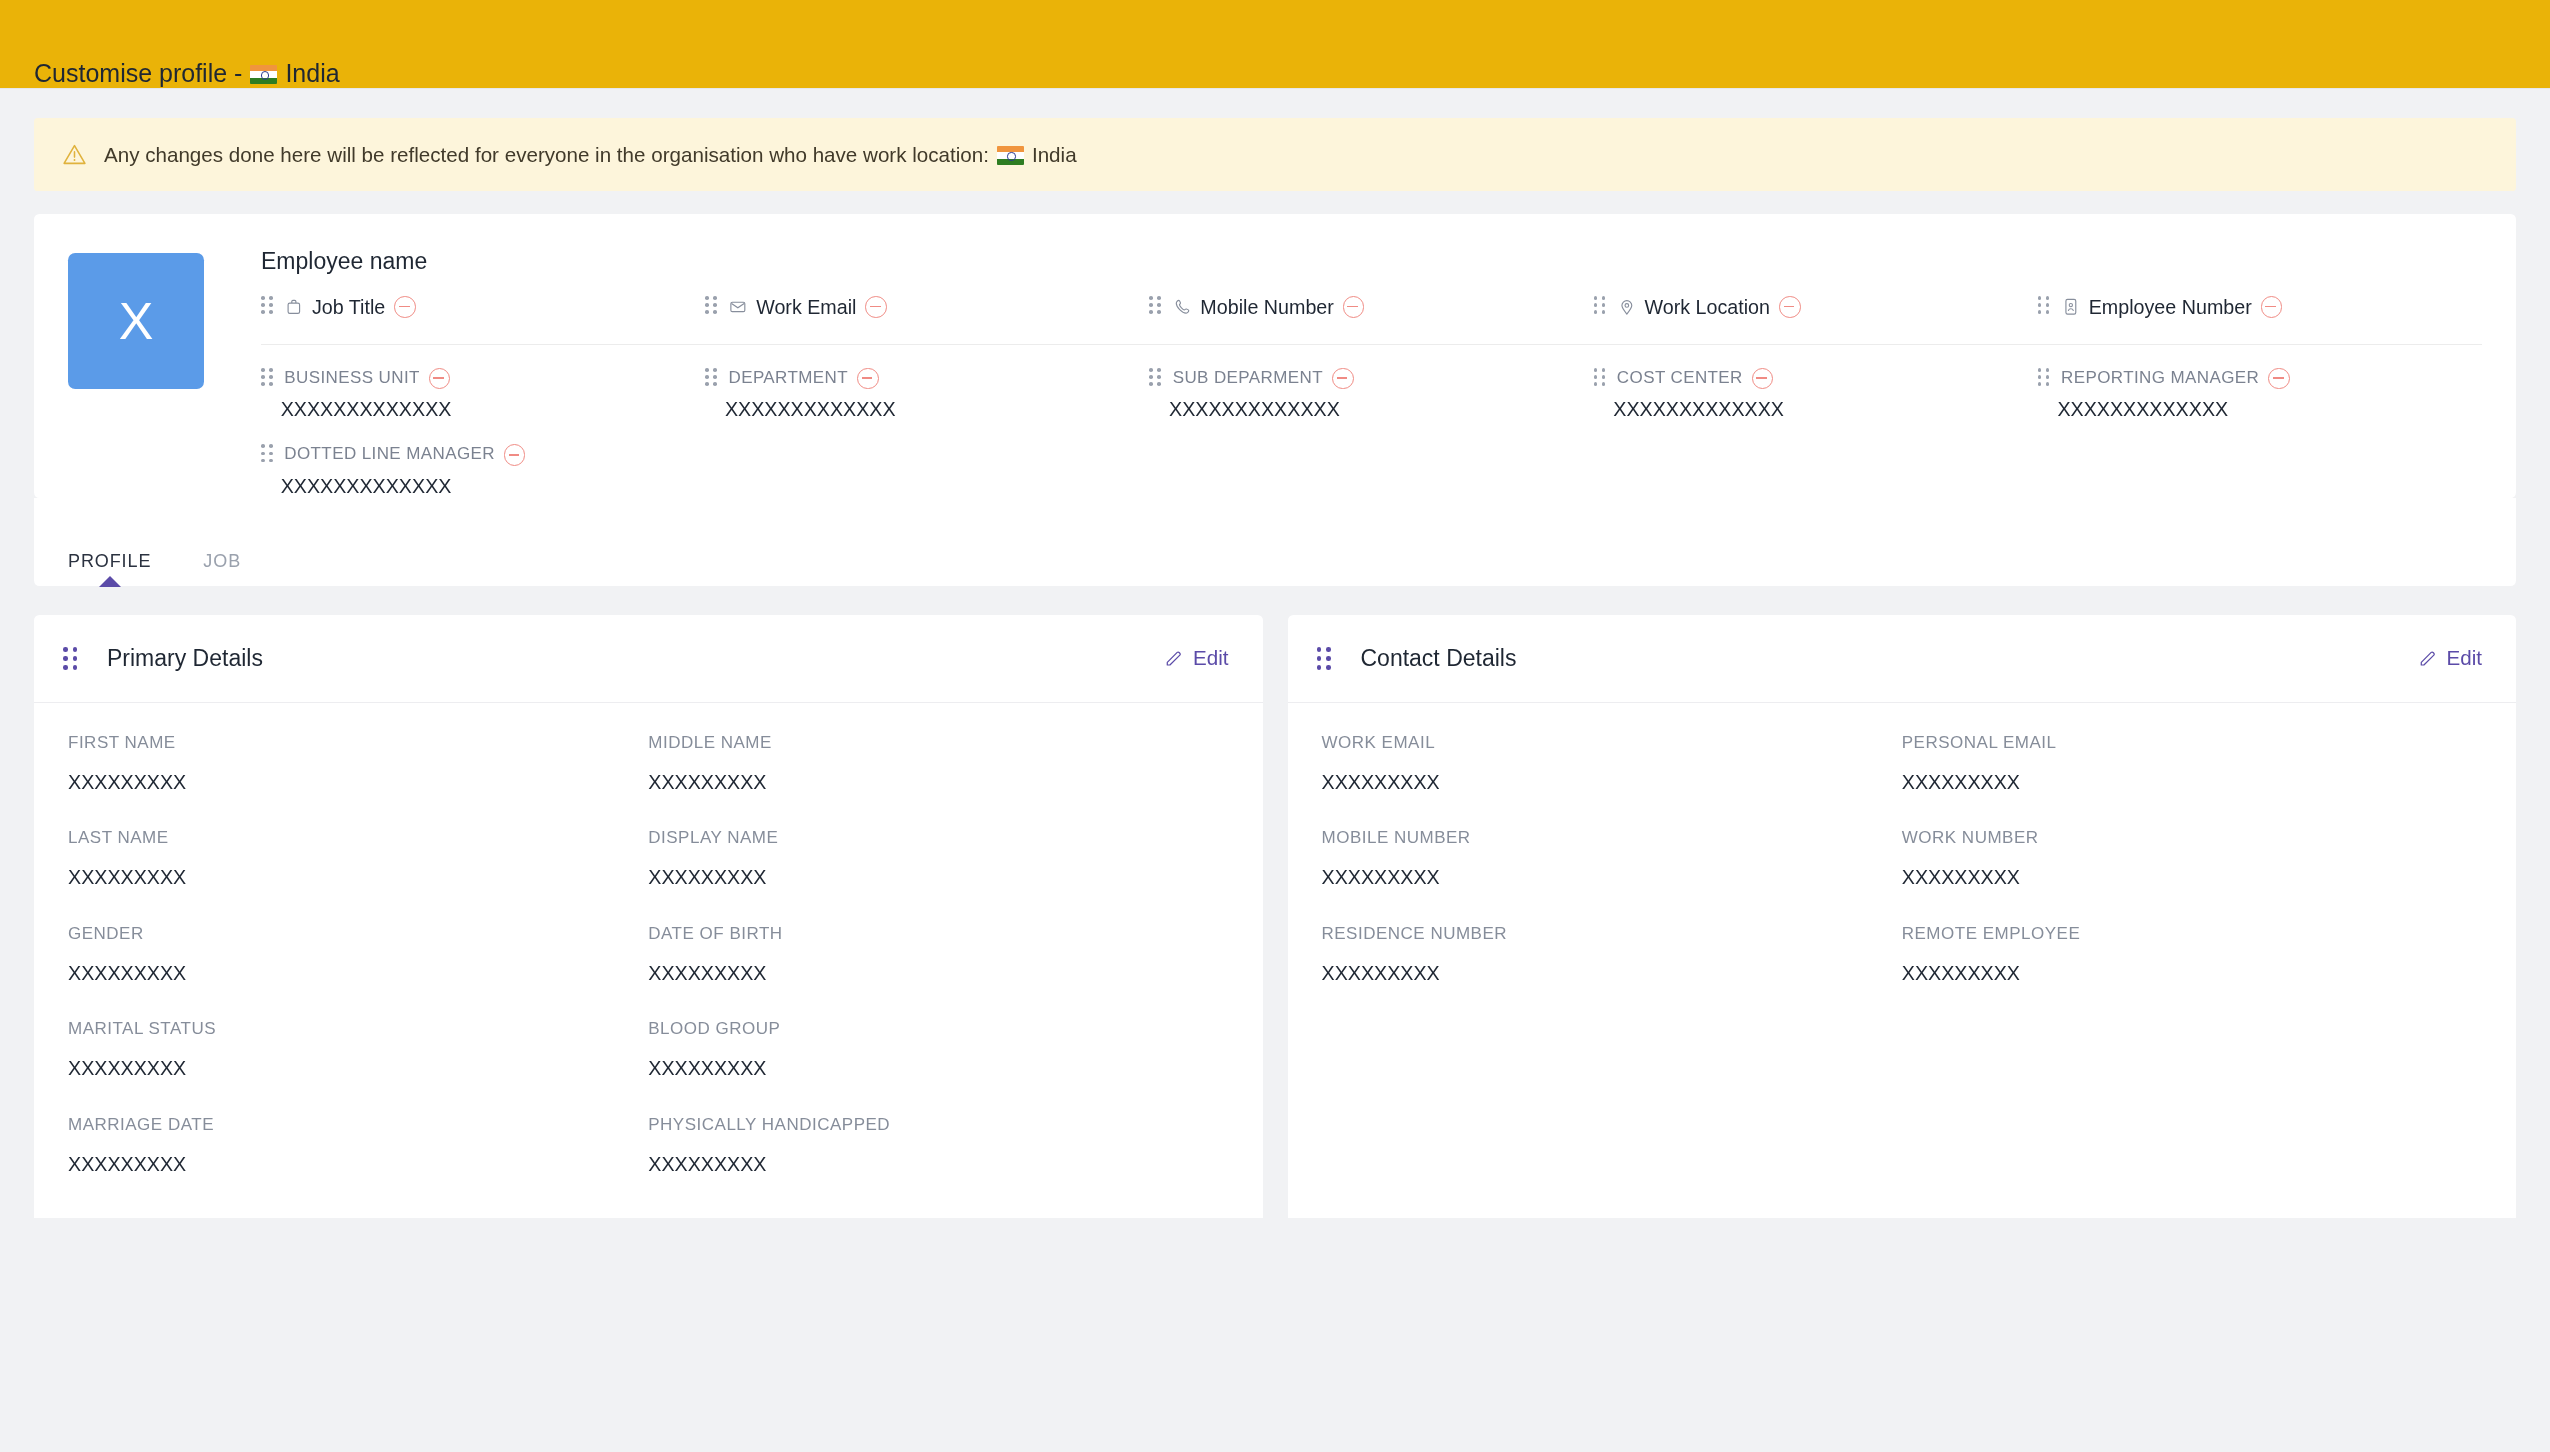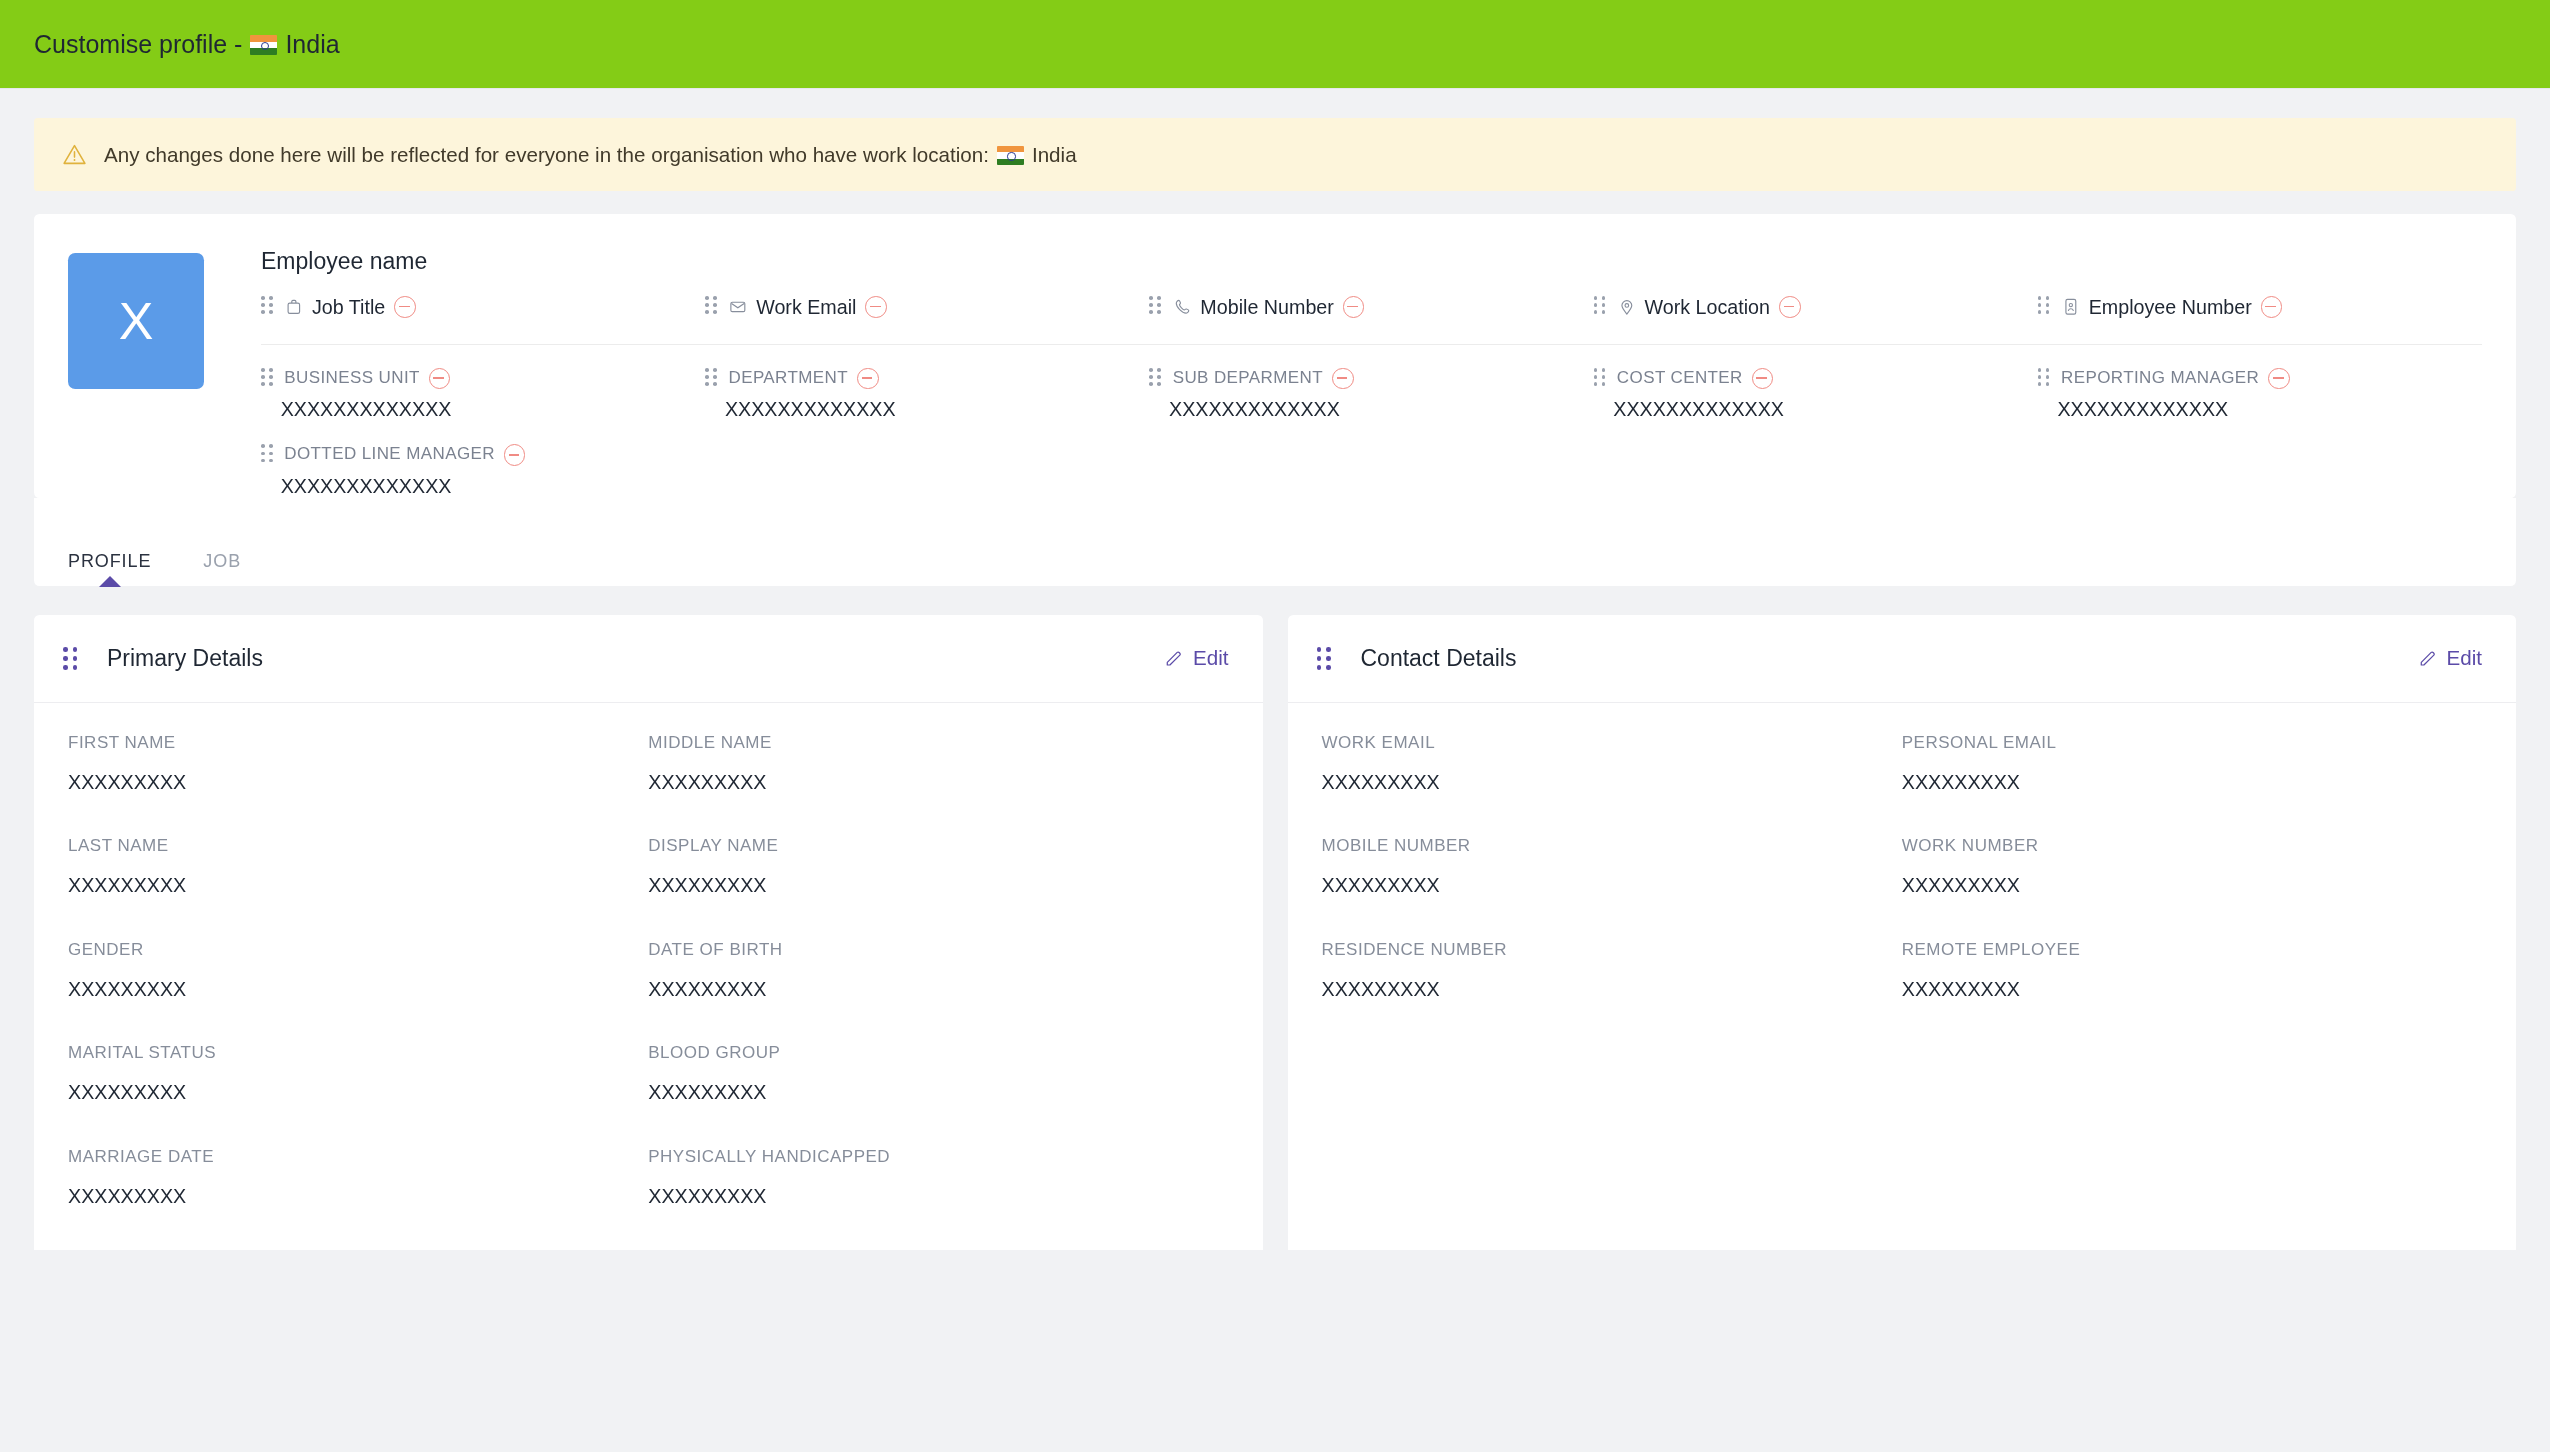--- a/index.html
+++ b/index.html
@@ -10,23 +10,23 @@
     overflow: hidden;
     background: #f1f2f4;
     font-family: "Liberation Sans", sans-serif;
     -webkit-font-smoothing: antialiased;
   }
 
   
   .topbar {
     position: relative;
     height: 89px;
-    background: #84cc16;
-    display: flex;
-    align-items: center;
+    background: #eab308;
+    display: flex;
+    align-items: flex-end;
     padding: 0 25px 0 34px;
     border-bottom: 0.9px solid #e6e8ec;
   }
   .topbar-title {
     font-size: 25px;
     color: #1f2733;
     display: flex;
     align-items: center;
     gap: 0;
     white-space: nowrap;
@@ -277,21 +277,21 @@
     color: #5b4ba8;
     font-size: 20.6px;
     cursor: pointer;
   }
   .pencil { width: 19.7px; height: 19.7px; }
 
   .section-body {
     padding: 30px 34px 30px 34px;
     display: grid;
     grid-template-columns: 1fr 1fr;
-    row-gap: 30px;
+    row-gap: 22px;
   }
   .field-label {
     font-size: 17px;
     letter-spacing: 0.5px;
     color: #868d9a;
     text-transform: uppercase;
     margin-bottom: 18px;
     white-space: nowrap;
   }
   .field-value {

